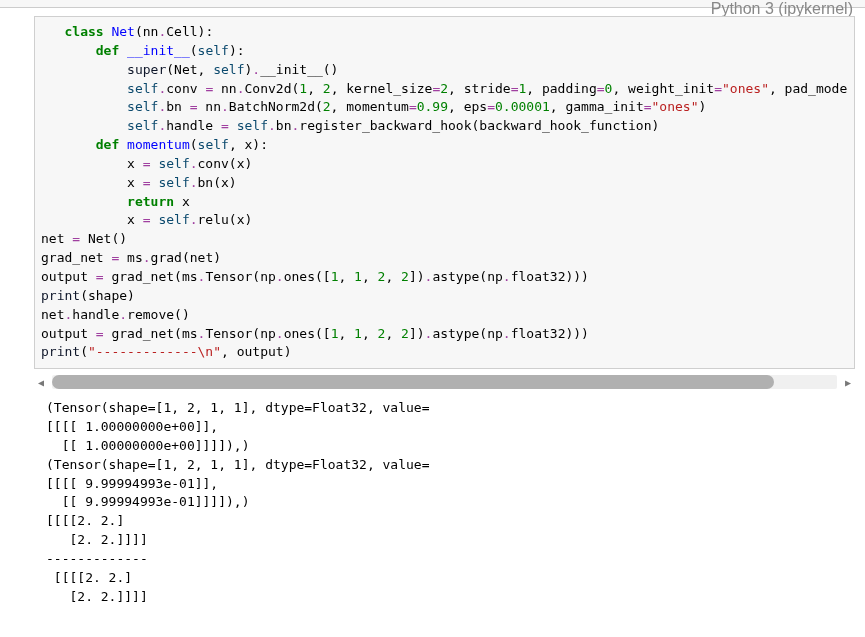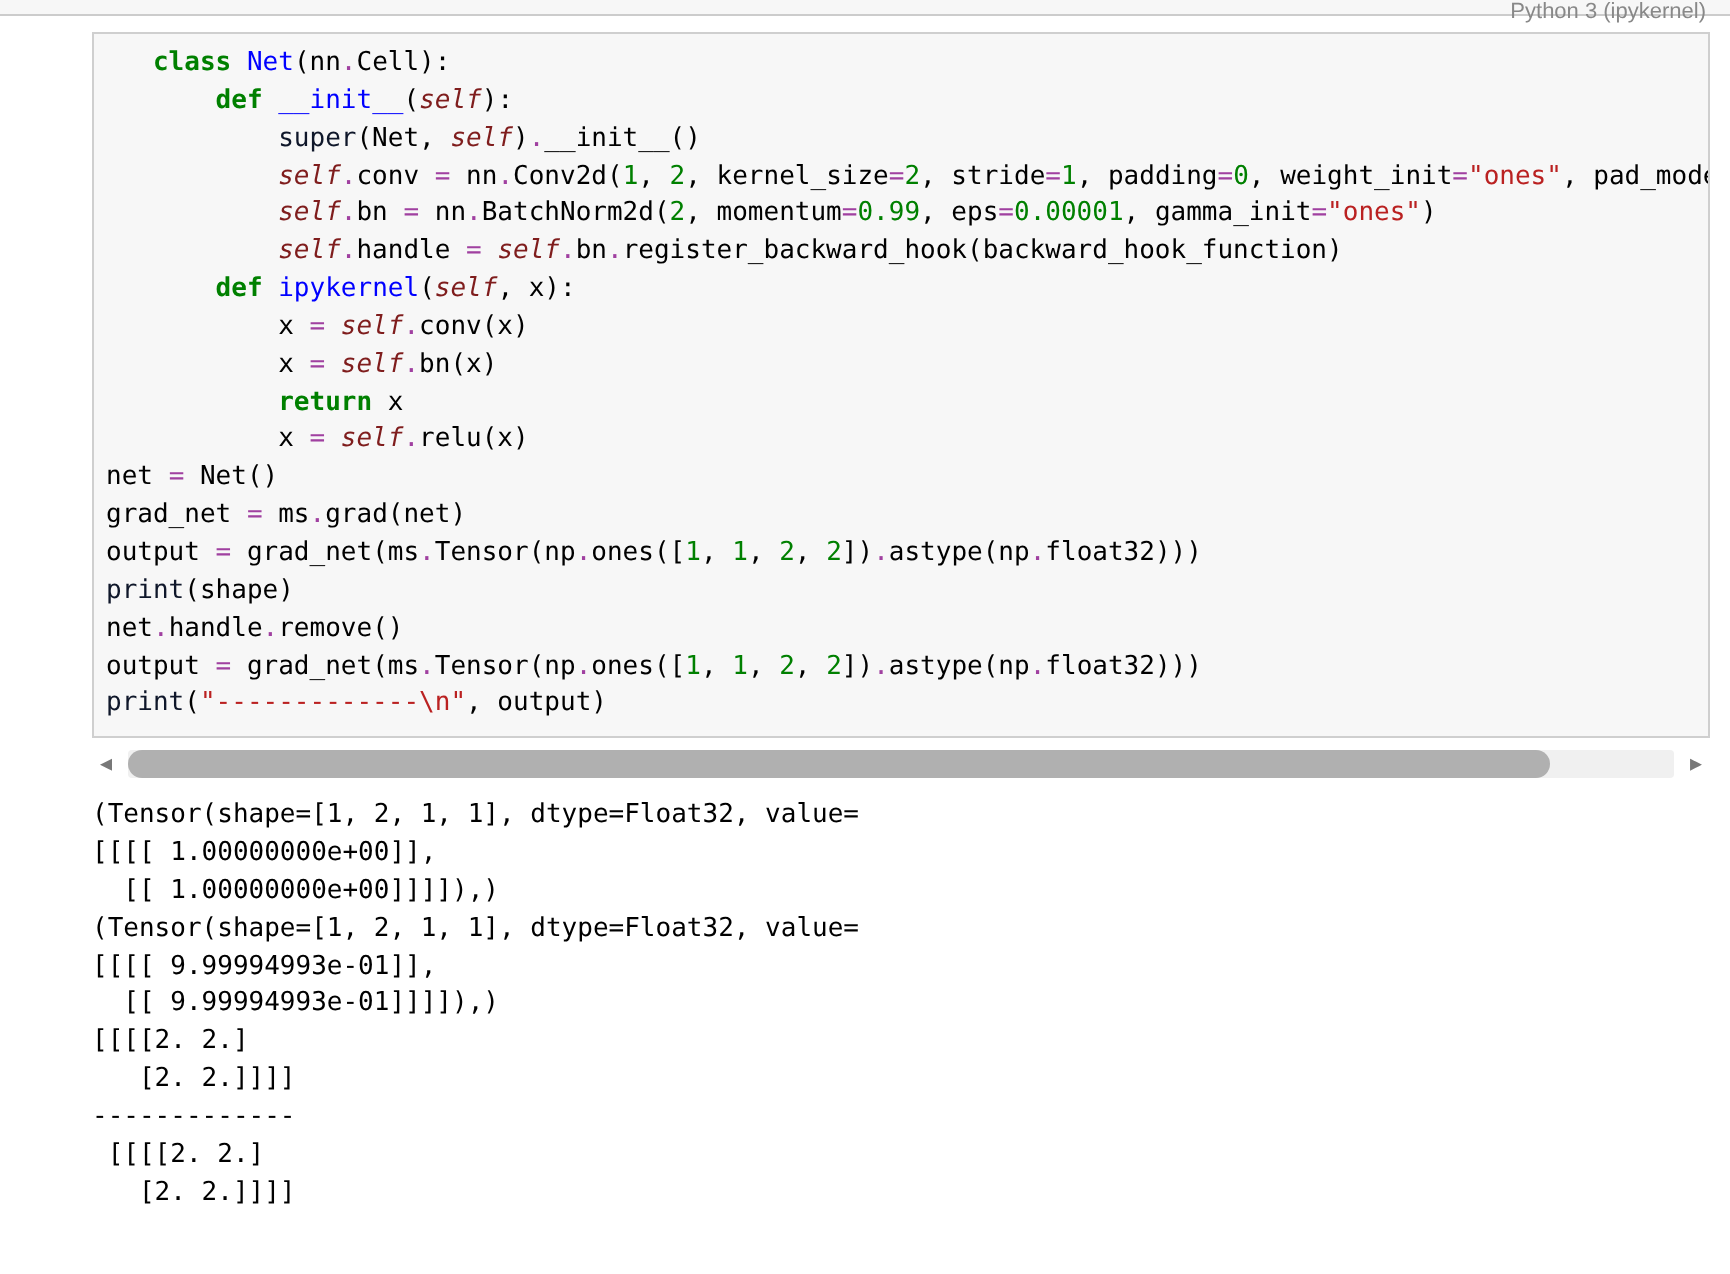--- a/index.html
+++ b/index.html
@@ -14,25 +14,25 @@
     .toolbar {
       height: 8px;
       border-bottom: 1px solid #ccc;
       background: #f7f7f7;
     }
     .kernel-label {
       position: absolute;
       right: 12px;
       top: 0px;
       font-family: Arial, sans-serif;
-      font-size: 11px;
+      font-size: 16px;
       color: #888;
     }
     .cell-wrapper {
-      padding: 8px 10px 4px 46px;
+      padding: 8px 10px 4px 34px;
     }
     .code-cell {
       background: #f7f7f7;
       border: 1px solid #cfcfcf;
       padding: 6px 6px;
       overflow-x: auto;
       position: relative;
     }
     .code-line {
       white-space: pre;
@@ -73,21 +73,21 @@
     .output-area {
       padding: 6px 14px 10px 46px;
       white-space: pre;
       line-height: 1.45;
       font-family: 'DejaVu Sans Mono', 'Consolas', monospace;
       color: #000;
     }
     
     .tk-kw { color: #008000; font-weight: bold; }   
     .tk-cls { color: #0000ff; }                      
-    .tk-self { color: #7f1d1d; font-style: italic; }
+    .tk-self { color: #0c4a6e; }
     .tk-num { color: #008000; }                      
     .tk-str { color: #ba2121; }                      
     .tk-builtin { color: #0f172a; }
     .tk-dot { color: #a040a0; }
     .tk-assign { color: #a040a0; }
   </style>
 </head>
 <body>
 
 <div class="toolbar"></div>
@@ -95,21 +95,21 @@
 
 <div class="cell-wrapper">
   <div class="code-cell" id="code-cell">
       <div class="code-line">   <span class="tk-kw">class </span><span class="tk-cls">Net</span><span>(nn</span><span class="tk-dot">.</span><span>Cell):</span></div>
       <div class="code-line">       <span class="tk-kw">def </span><span class="tk-cls">__init__</span><span>(</span><span class="tk-self">self</span><span>):</span></div>
       <div class="code-line">           <span class="tk-builtin">super</span><span>(Net, </span><span class="tk-self">self</span><span>)</span><span class="tk-dot">.</span><span>__init__</span><span>()</span></div>
       <div class="code-line">           <span class="tk-self">self</span><span class="tk-dot">.</span><span>conv </span><span class="tk-assign">=</span><span> nn</span><span class="tk-dot">.</span><span>Conv2d(</span><span class="tk-num">1</span><span>, </span><span class="tk-num">2</span><span>, kernel_size</span><span class="tk-assign">=</span><span class="tk-num">2</span><span>, stride</span><span class="tk-assign">=</span><span class="tk-num">1</span><span>, padding</span><span class="tk-assign">=</span><span class="tk-num">0</span><span>, weight_init</span><span class="tk-assign">=</span><span class="tk-str">"ones"</span><span>, pad_mode</span></div>
       <div class="code-line">           <span class="tk-self">self</span><span class="tk-dot">.</span><span>bn </span><span class="tk-assign">=</span><span> nn</span><span class="tk-dot">.</span><span>BatchNorm2d(</span><span class="tk-num">2</span><span>, momentum</span><span class="tk-assign">=</span><span class="tk-num">0.99</span><span>, eps</span><span class="tk-assign">=</span><span class="tk-num">0.00001</span><span>, gamma_init</span><span class="tk-assign">=</span><span class="tk-str">"ones"</span><span>)</span></div>
       <div class="code-line">           <span class="tk-self">self</span><span class="tk-dot">.</span><span>handle </span><span class="tk-assign">=</span><span> </span><span class="tk-self">self</span><span class="tk-dot">.</span><span>bn</span><span class="tk-dot">.</span><span>register_backward_hook(backward_hook_function)</span></div>
       <div class="code-line"><span></span></div>
-      <div class="code-line">       <span class="tk-kw">def </span><span class="tk-cls">ipykernel</span><span>(</span><span class="tk-self">self</span><span>, x):</span></div>
+      <div class="code-line">       <span class="tk-kw">def </span><span class="tk-cls">momentum</span><span>(</span><span class="tk-self">self</span><span>, x):</span></div>
       <div class="code-line">           <span>x </span><span class="tk-assign">=</span><span> </span><span class="tk-self">self</span><span class="tk-dot">.</span><span>conv(x)</span></div>
       <div class="code-line">           <span>x </span><span class="tk-assign">=</span><span> </span><span class="tk-self">self</span><span class="tk-dot">.</span><span>bn(x)</span></div>
       <div class="code-line">           <span class="tk-kw">return </span><span>x</span></div>
       <div class="code-line">           <span>x </span><span class="tk-assign">=</span><span> </span><span class="tk-self">self</span><span class="tk-dot">.</span><span>relu(x)</span></div>
       <div class="code-line"><span></span></div>
       <div class="code-line"><span>net </span><span class="tk-assign">=</span><span> Net()</span></div>
       <div class="code-line"><span>grad_net </span><span class="tk-assign">=</span><span> ms</span><span class="tk-dot">.</span><span>grad(net)</span></div>
       <div class="code-line"><span>output </span><span class="tk-assign">=</span><span> grad_net(ms</span><span class="tk-dot">.</span><span>Tensor(np</span><span class="tk-dot">.</span><span>ones([</span><span class="tk-num">1</span><span>, </span><span class="tk-num">1</span><span>, </span><span class="tk-num">2</span><span>, </span><span class="tk-num">2</span><span>])</span><span class="tk-dot">.</span><span>astype(np</span><span class="tk-dot">.</span><span>float32)))</span></div>
       <div class="code-line"><span class="tk-builtin">print</span><span>(shape)</span></div>
       <div class="code-line"><span>net</span><span class="tk-dot">.</span><span>handle</span><span class="tk-dot">.</span><span>remove()</span></div>

